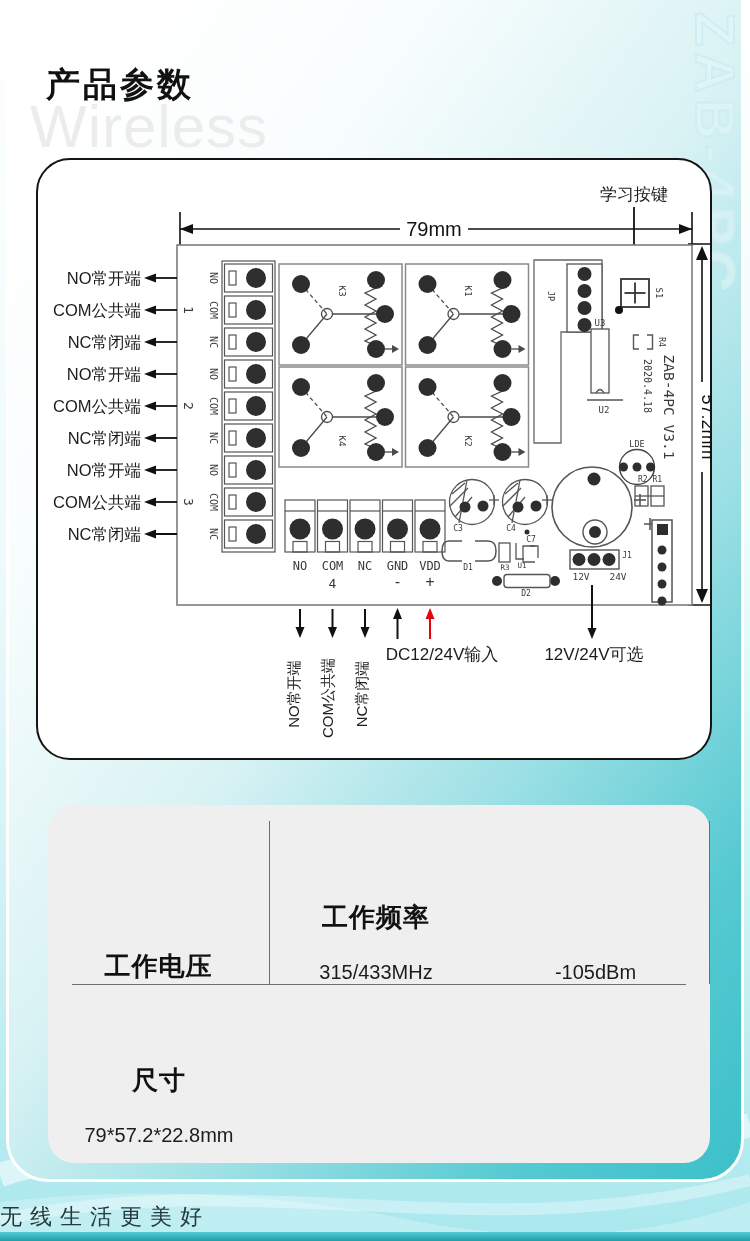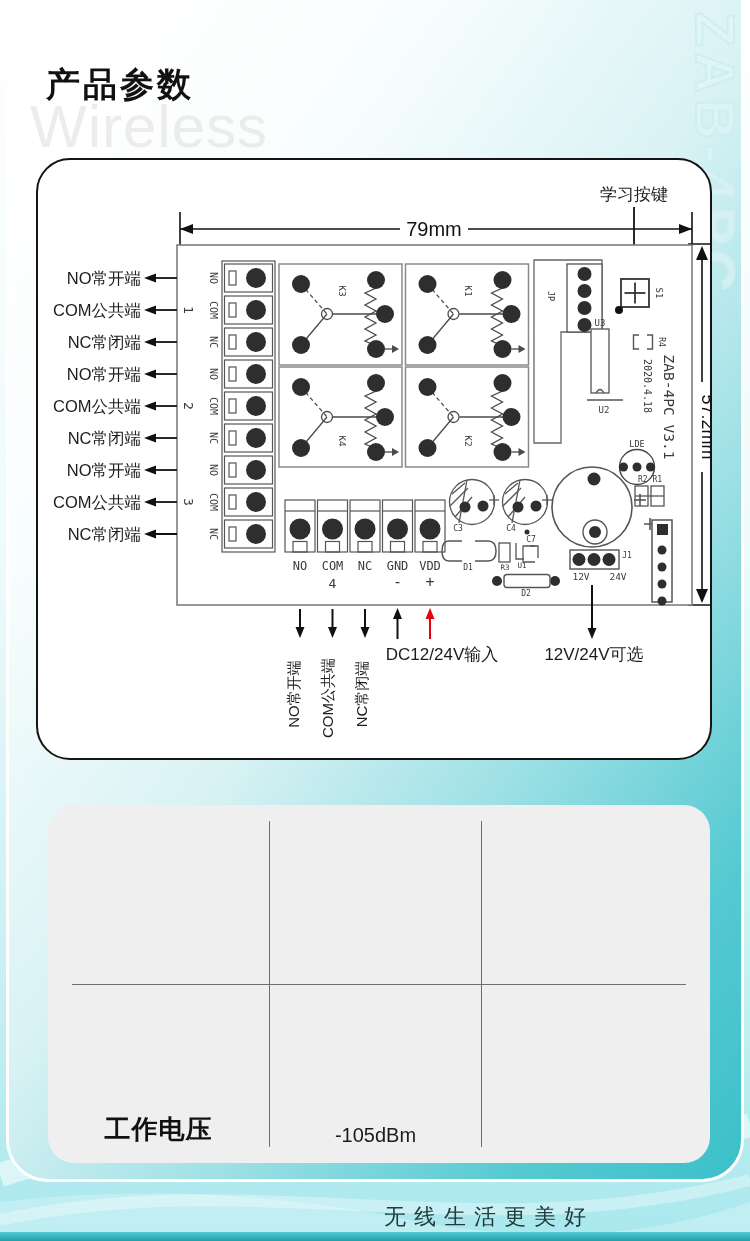--- a/index.html
+++ b/index.html
@@ -40,21 +40,21 @@
   .spec-grid { display:grid; grid-template-columns:222px 212px 228px; height:326px; position:relative; }
   .spec-cell {
     display:flex; flex-direction:column; align-items:center; justify-content:flex-end;
     gap:26px; text-align:center;
   }
   .spec-cell.v1, .spec-cell.v2 { border-right:1px solid #6f6f6f; }
   .spec-label { font-size:26px; font-weight:bold; color:#111; letter-spacing:1px; }
   .spec-value { font-size:20px; color:#1c1c1c; }
   .spec-hr { position:absolute; left:24px; right:24px; top:50%; height:1px; background:#6f6f6f; }
   .slogan {
-    position:absolute; left:0; top:1202px; width:594px; z-index:3; text-align:right;
+    position:absolute; left:0; top:1202px; width:594px; z-index:3; text-align:left;
     font-size:22px; color:#223b3b; letter-spacing:8px;
   }
   .bottom-strip { position:absolute; left:0; bottom:0; width:750px; height:9px; z-index:4;
     background:linear-gradient(180deg,#55cad2,#1f9fa9); }
   
   text { fill:#1c1c1c; }
   .cjk { font-family:"Liberation Sans","DejaVu Sans",sans-serif; }
   .silk { font-family:"DejaVu Sans Mono","Liberation Mono",monospace; fill:#3a3a3a; }
   .dim  { font-family:"Liberation Sans","DejaVu Sans",sans-serif; fill:#111; }
 </style>
@@ -447,21 +447,29 @@
   <text class="cjk" x="404" y="500" font-size="17" text-anchor="middle">DC12/24V输入</text>
   <text class="cjk" x="556" y="500" font-size="17" text-anchor="middle">12V/24V可选</text>
 </svg>
 </div>
 
 <div class="spec-table">
   <div class="spec-grid">
     <div class="spec-cell v1">
       <div class="spec-label">工作电压</div>
     </div>
+    <div class="spec-cell">
+      <div class="spec-label">工作频率</div>
+      <div class="spec-value">315/433MHz</div>
+    </div>
     <div class="spec-cell v1">
       <div class="spec-value">-105dBm</div>
+    </div>
+    <div class="spec-cell">
+      <div class="spec-label">尺寸</div>
+      <div class="spec-value">79*57.2*22.8mm</div>
     </div>
     <div class="spec-hr"></div>
   </div>
 </div>
 
 <div class="slogan">无线生活更美好</div>
 <div class="bottom-strip"></div>
 
 </body></html>

